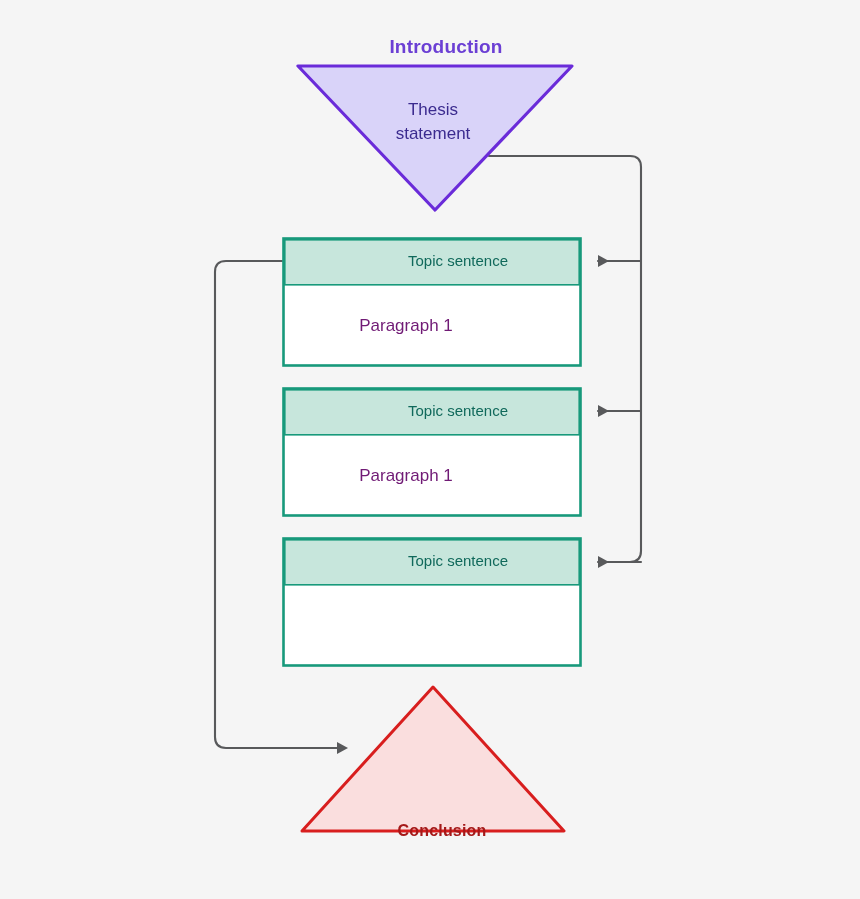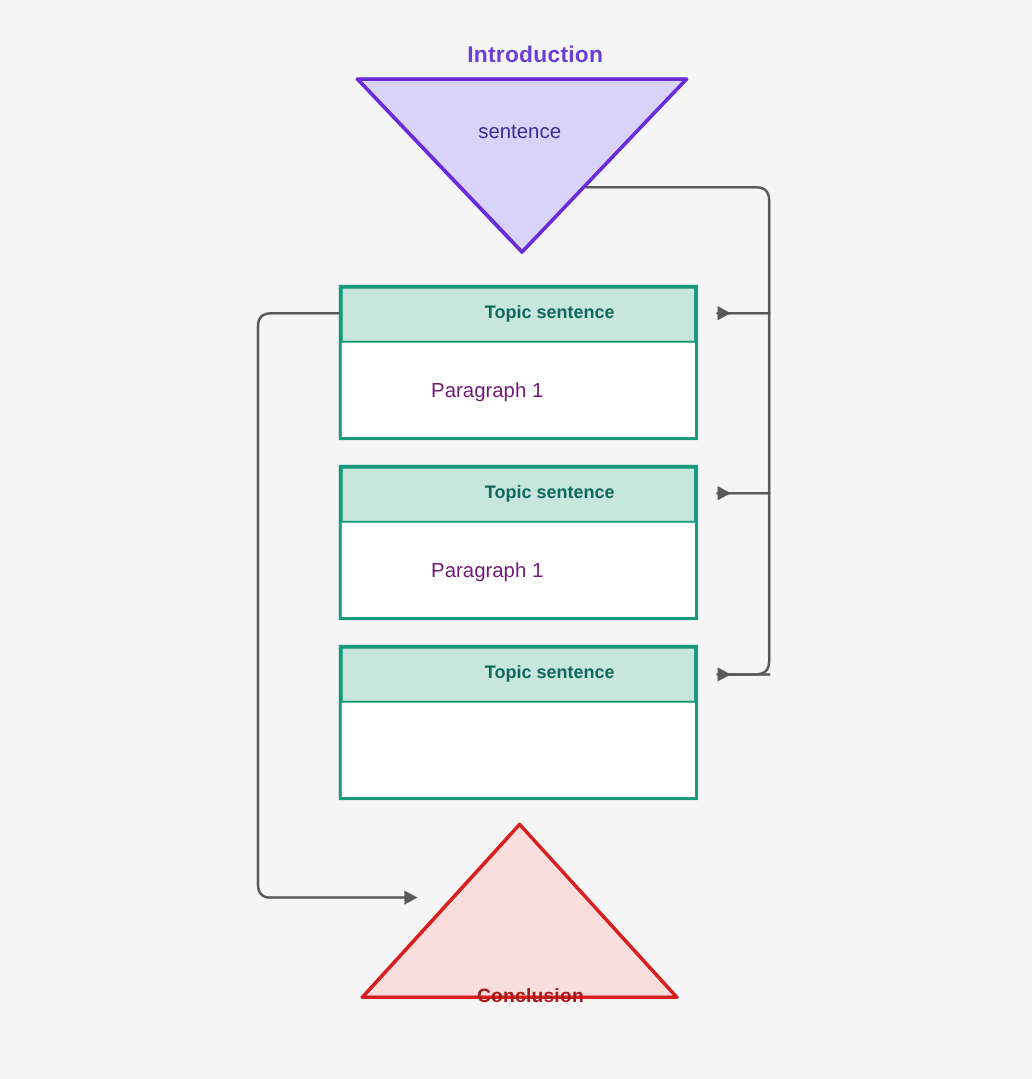--- a/index.html
+++ b/index.html
@@ -77,21 +77,21 @@
   }
   .topic-label {
     position: absolute;
     left: 0;
     top: 0;
     width: 352px;
     height: 48px;
     line-height: 48px;
     text-align: center;
     font-size: 15px;
-    font-weight: bold;
+    font-weight: normal;
     color: #10695B;
   }
   .para-label {
     position: absolute;
     left: 0;
     top: 48px;
     width: 248px;
     height: 82px;
     line-height: 82px;
     text-align: center;
@@ -152,21 +152,22 @@
     </g>
   </svg>
 
   <div id="intro-title">Introduction</div>
 
   <svg id="intro-shape" viewBox="0 0 290 160" width="290" height="160">
     <polygon points="8,8 282,8 145,152" fill="#d9d3f9" stroke="#6a2bd9" stroke-width="3.2" stroke-linejoin="round"></polygon>
   </svg>
 
   <div id="intro-text">
-    <div>sentence</div>
+    <div>Thesis</div>
+    <div>statement</div>
   </div>
 
   <div class="para-box" id="box-1">
     <svg class="box-frame" viewBox="0 0 300 130" width="300" height="130">
       <rect x="1.5" y="1.5" width="297" height="127" fill="#ffffff" stroke="#17997b" stroke-width="2.6"></rect>
       <rect x="2.8" y="2.8" width="294.4" height="45" fill="#c7e6dc" stroke="#17997b" stroke-width="1.6"></rect>
     </svg>
     <div class="topic-label">Topic sentence</div>
     <div class="para-label">Paragraph 1</div>
   </div>

